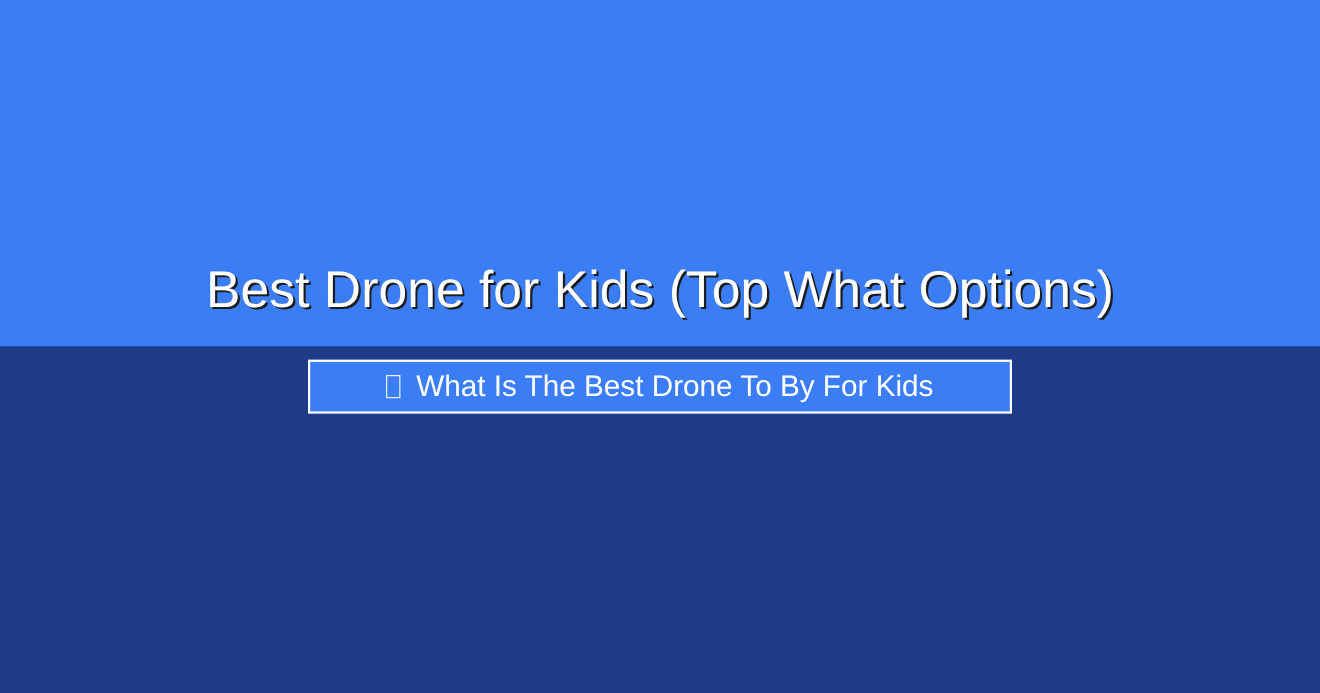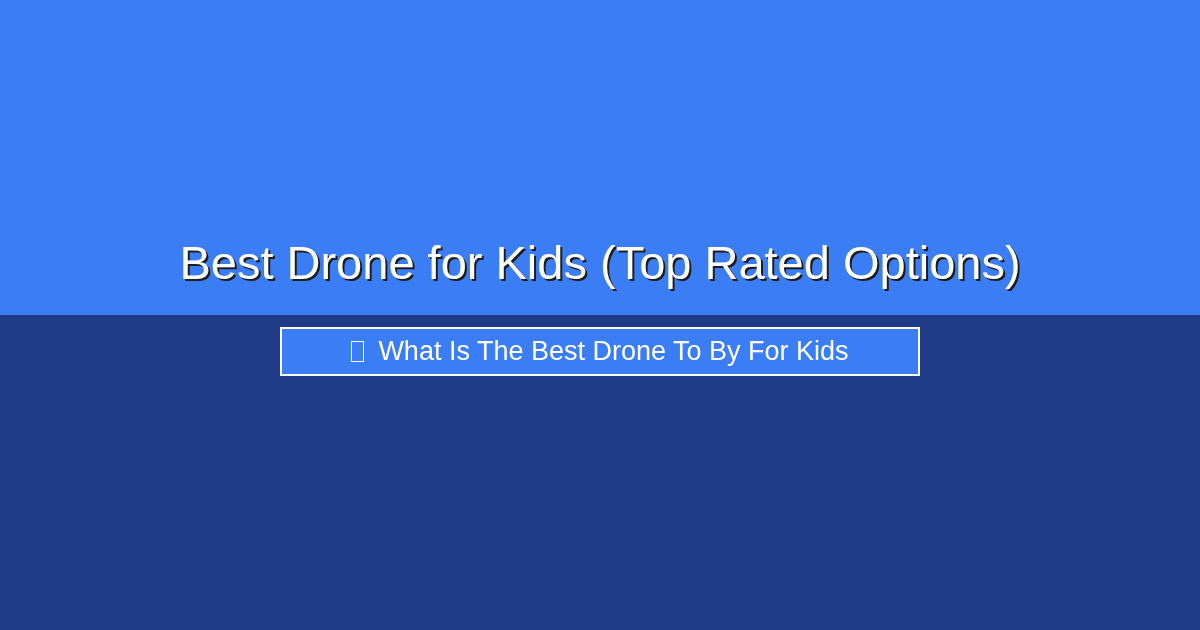--- a/index.html
+++ b/index.html
@@ -92,20 +92,20 @@
 </style>
 </head>
 <body>
 
 <div id="canvas">
 
   <div class="band band-top"></div>
 
   <div class="band band-bottom"></div>
 
-  <div class="hero-title">Best Drone for Kids (Top Rated Options)</div>
+  <div class="hero-title">Best Drone for Kids (Top What Options)</div>
 
   <div class="headline-button">
     <span class="tofu-icon"></span>
     <span class="headline-button-label">What Is The Best Drone To By For Kids</span>
   </div>
 
 </div>
 
 </body></html>

